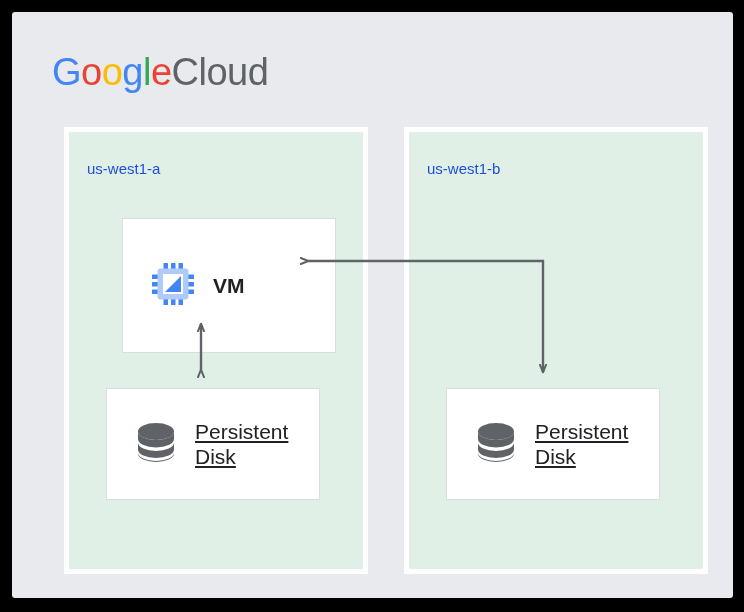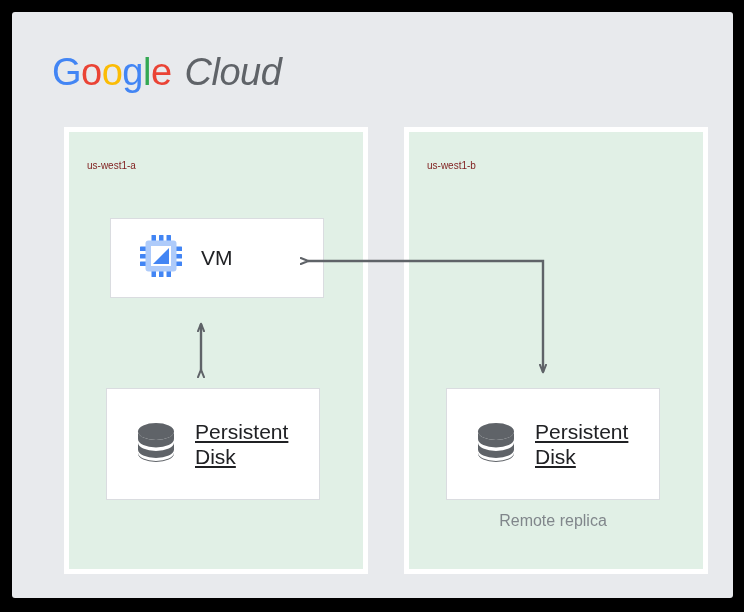--- a/index.html
+++ b/index.html
@@ -42,55 +42,53 @@
     display: flex;
     align-items: baseline;
   }
   #brand .g-logo span { font-weight: 400; }
   .gl-b { color: #4285F4; }
   .gl-r { color: #EA4335; }
   .gl-y { color: #FBBC05; }
   .gl-g { color: #34A853; }
   #brand .cloud-word {
     color: #5F6368;
-    margin-left: 13px;
     font-weight: 400;
-    font-style: italic;
   }
 
   
   .zone {
     position: absolute;
     background: #E1F0E6;
     border: 5px solid #FFFFFF;
     box-sizing: border-box;
   }
   #zone-a { left: 52px;  top: 115px; width: 304px; height: 447px; }
   #zone-b { left: 392px; top: 115px; width: 304px; height: 447px; }
 
   .zone-label {
     position: absolute;
     left: 18px;
     top: 28px;
-    font-size: 10px;
-    color: #7f1d1d;
+    font-size: 15px;
+    color: #1d4ed8;
   }
 
   
   .card {
     position: absolute;
     background: #FFFFFF;
     border: 1px solid #DADCE0;
     box-sizing: border-box;
     display: flex;
     align-items: center;
     padding-left: 28px;
     gap: 18px;
   }
-  #vm-card       { left: 98px;  top: 206px; width: 214px; height: 80px; }
+  #vm-card       { left: 110px;  top: 206px; width: 214px; height: 135px; font-weight: bold; }
   #disk-card-a   { left: 94px;  top: 376px; width: 214px; height: 112px; }
   #disk-card-b   { left: 434px; top: 376px; width: 214px; height: 112px; }
 
   .card-label {
     font-size: 21px;
     color: #202124;
     line-height: 1.2;
   }
   .card-label.two-line { max-width: 120px; text-decoration: underline; }
 
@@ -193,21 +191,20 @@
           <ellipse cx="21" cy="11.5" rx="18" ry="8.5"></ellipse>
           <path d="M3 11.5 v7.5 a18 8.5 0 0 0 36 0 v-7.5 a18 8.5 0 0 1 -36 0 z"></path>
           <path d="M3 22.5 v7 a18 8.5 0 0 0 36 0 v-7 a18 8.5 0 0 1 -36 0 z"></path>
           <path d="M3 33.5 v-1 a18 8.5 0 0 0 36 0 v1 a18 8.5 0 0 1 -36 0 z"></path>
         </g>
       </svg>
     </span>
     <span class="card-label two-line">Persistent Disk</span>
   </div>
 
-  <div class="caption" id="remote-replica-caption">Remote replica</div>
 
   <svg id="arrows">
     <defs>
       <marker id="ah-up" markerWidth="10" markerHeight="10" refX="8.2" refY="4" orient="auto" markerUnits="userSpaceOnUse">
         <path d="M1,1 L8.5,4 L1,7" fill="none" stroke="#5F6368" stroke-width="2" stroke-linecap="round" stroke-linejoin="round"></path>
       </marker>
       <marker id="ah-down" markerWidth="10" markerHeight="10" refX="8.2" refY="4" orient="auto" markerUnits="userSpaceOnUse">
         <path d="M1,1 L8.5,4 L1,7" fill="none" stroke="#5F6368" stroke-width="2" stroke-linecap="round" stroke-linejoin="round"></path>
       </marker>
       <marker id="ah-left" markerWidth="10" markerHeight="10" refX="8.2" refY="4" orient="auto" markerUnits="userSpaceOnUse">

